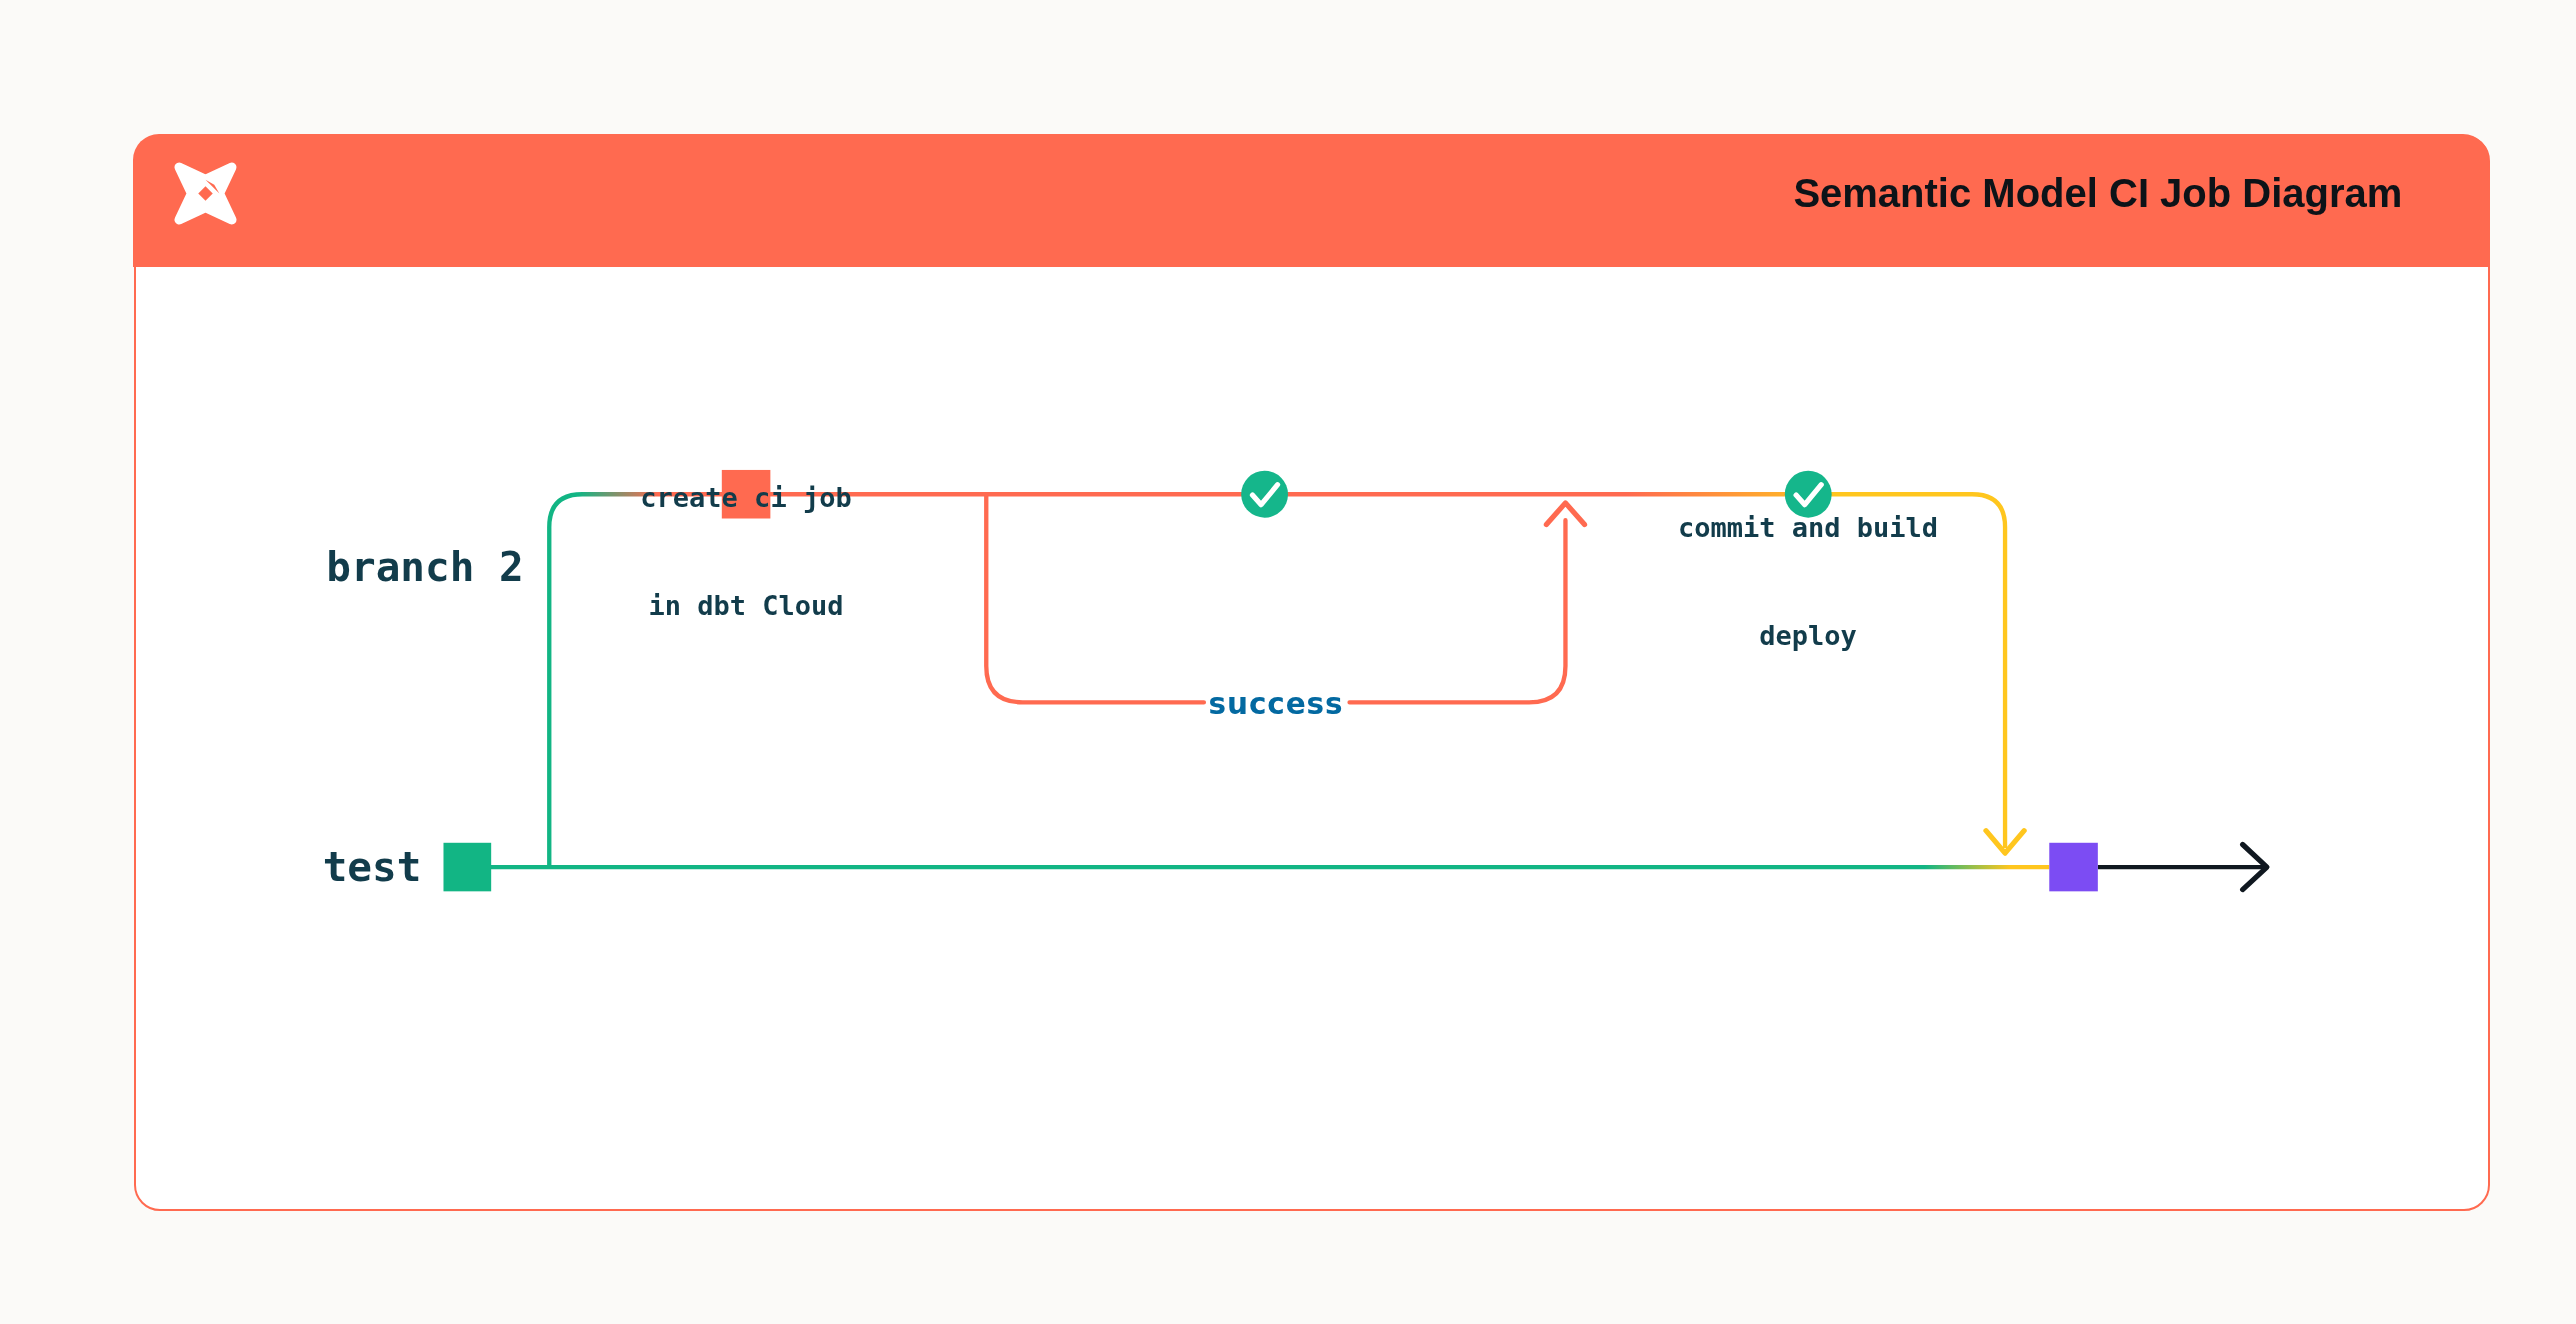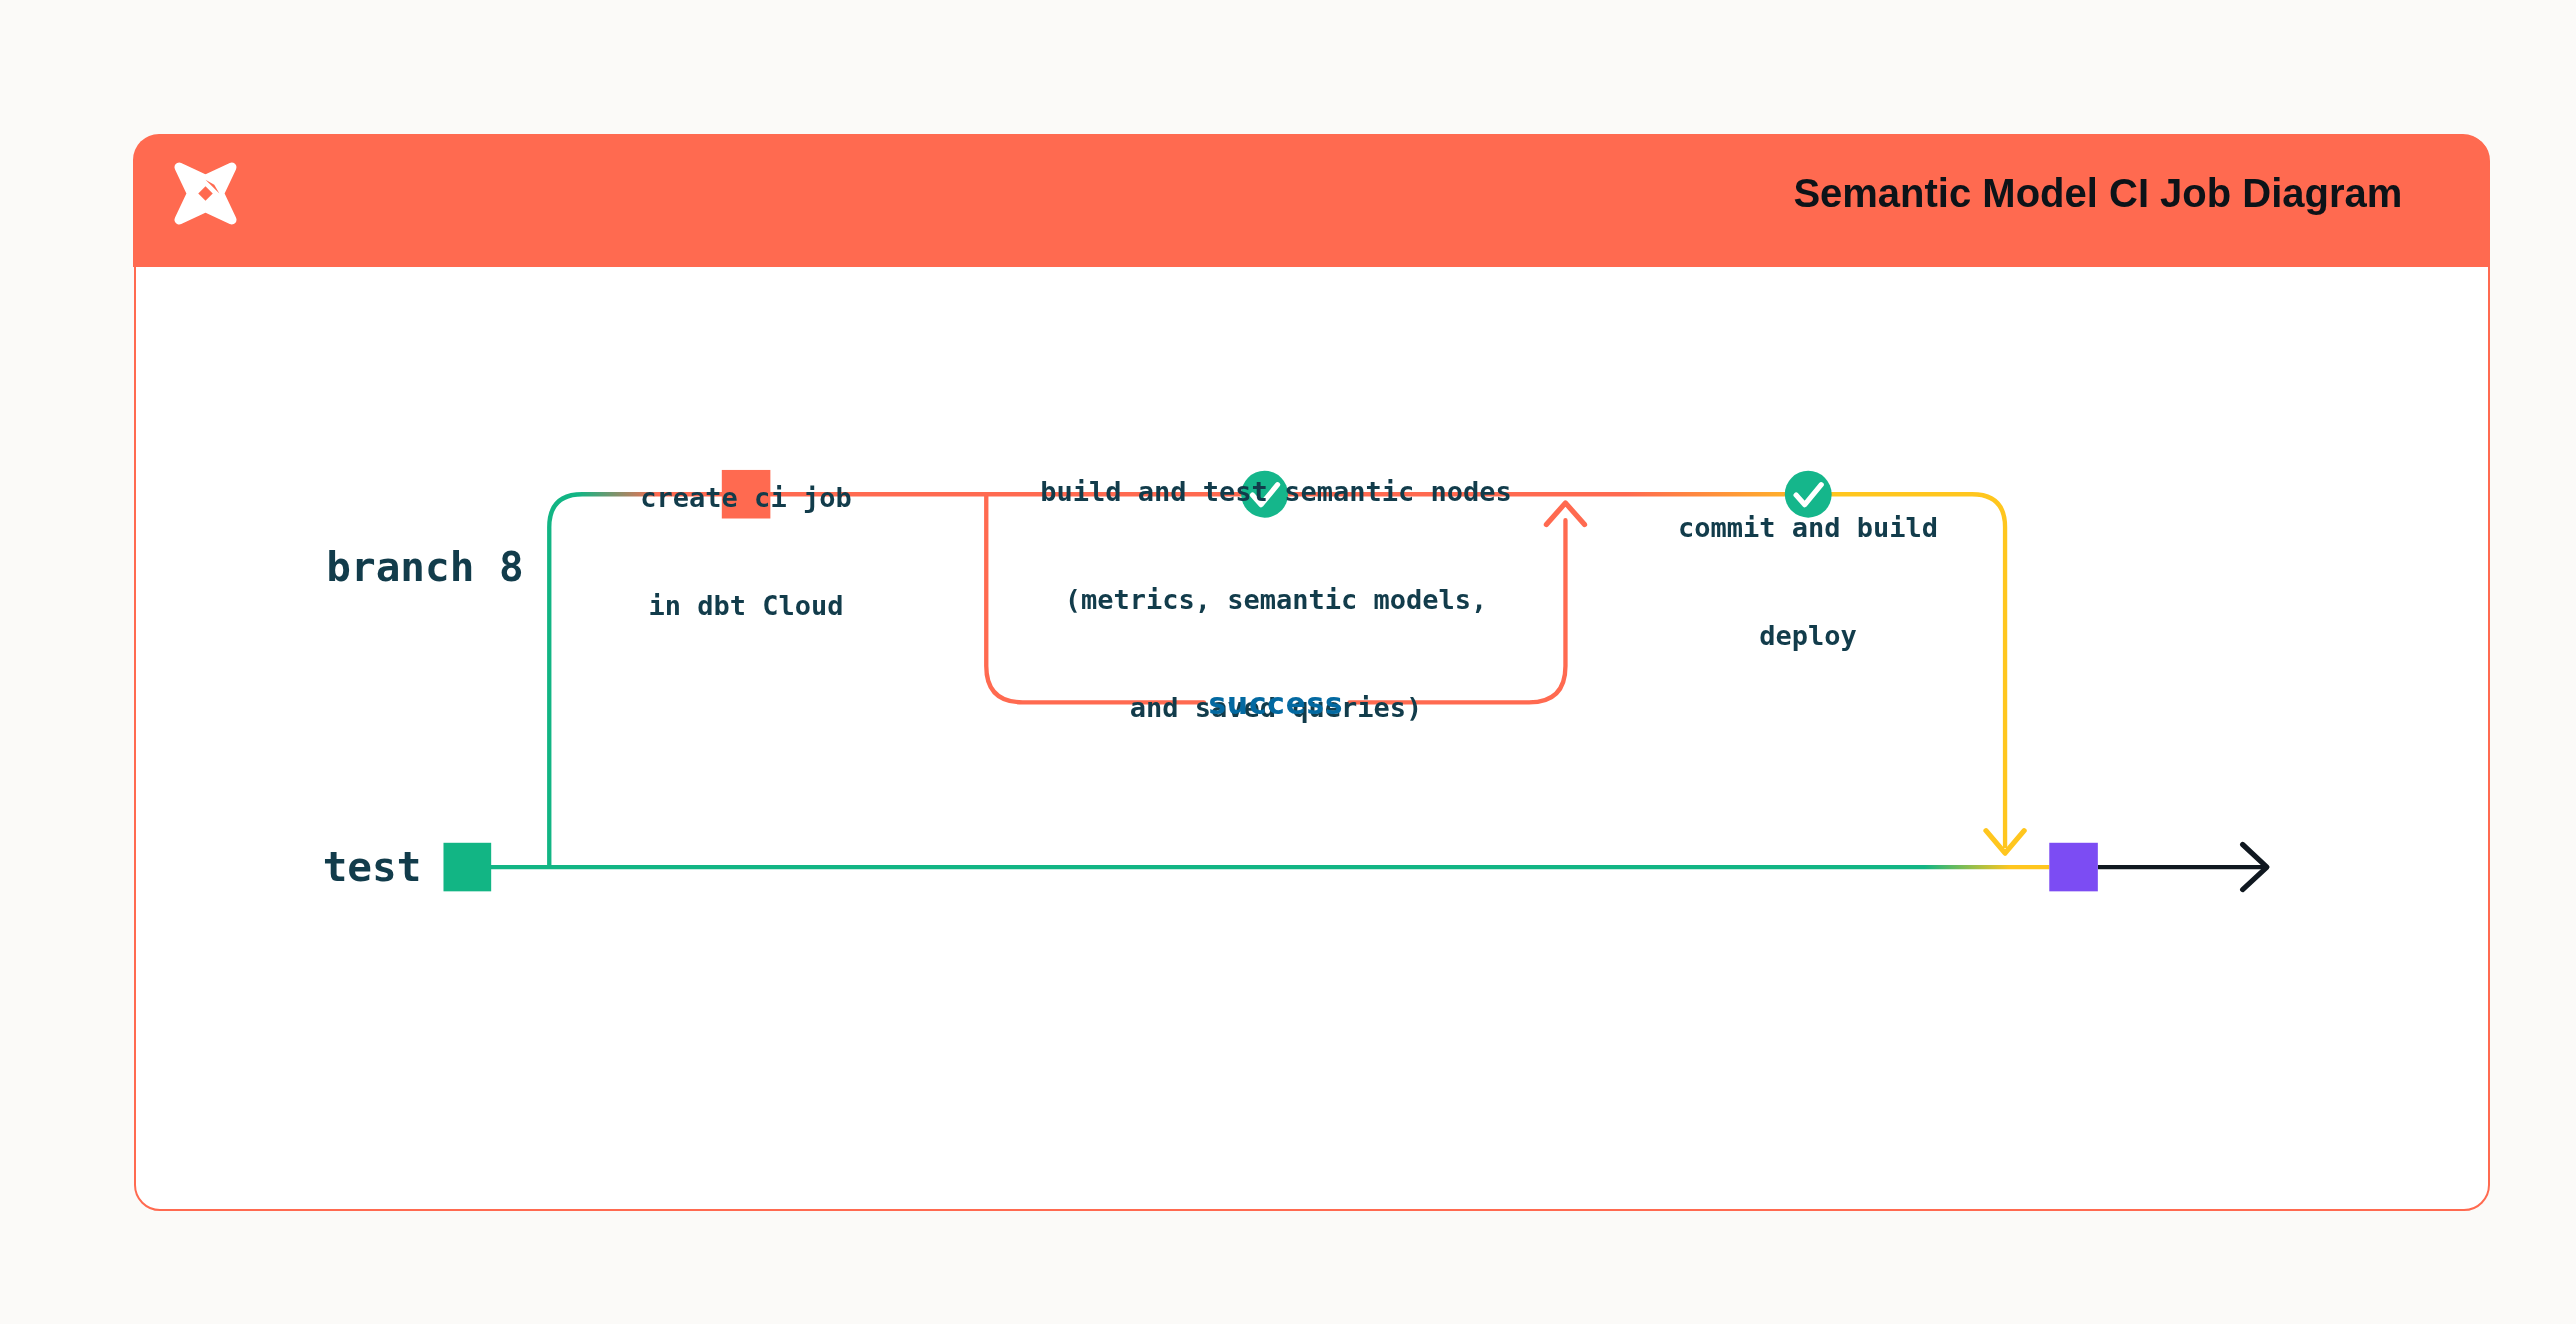--- a/index.html
+++ b/index.html
@@ -133,34 +133,29 @@
     <g>
       <circle cx="1458" cy="570" r="27" fill="#15B68B"></circle>
       <polyline points="1444,571 1454,582 1473,559" fill="none" stroke="#FFFFFF" stroke-width="6" stroke-linecap="round" stroke-linejoin="round"></polyline>
     </g>
     <g>
       <circle cx="2085" cy="570" r="27" fill="#15B68B"></circle>
       <polyline points="2071,571 2081,582 2100,559" fill="none" stroke="#FFFFFF" stroke-width="6" stroke-linecap="round" stroke-linejoin="round"></polyline>
     </g>
   </svg>
 
-  <div class="lbl branch-lbl" style="left:425px; top:567px;">branch 8</div>
+  <div class="lbl branch-lbl" style="left:425px; top:567px;">branch 2</div>
 
   <div class="lbl branch-lbl" style="left:372px; top:867px;">test</div>
 
   <div class="lbl step-lbl" style="left:746px; top:552px;">
     <div>create ci job</div>
     <div>in dbt Cloud</div>
   </div>
 
-  <div class="lbl step-lbl" style="left:1276px; top:600px;">
-    <div>build and test semantic nodes</div>
-    <div>(metrics, semantic models,</div>
-    <div>and saved queries)</div>
-  </div>
 
   <div class="lbl success-lbl" style="left:1276px; top:704px;">success</div>
 
   <div class="lbl step-lbl" style="left:1808px; top:582px;">
     <div>commit and build</div>
     <div>deploy</div>
   </div>
 
 
 </div>

